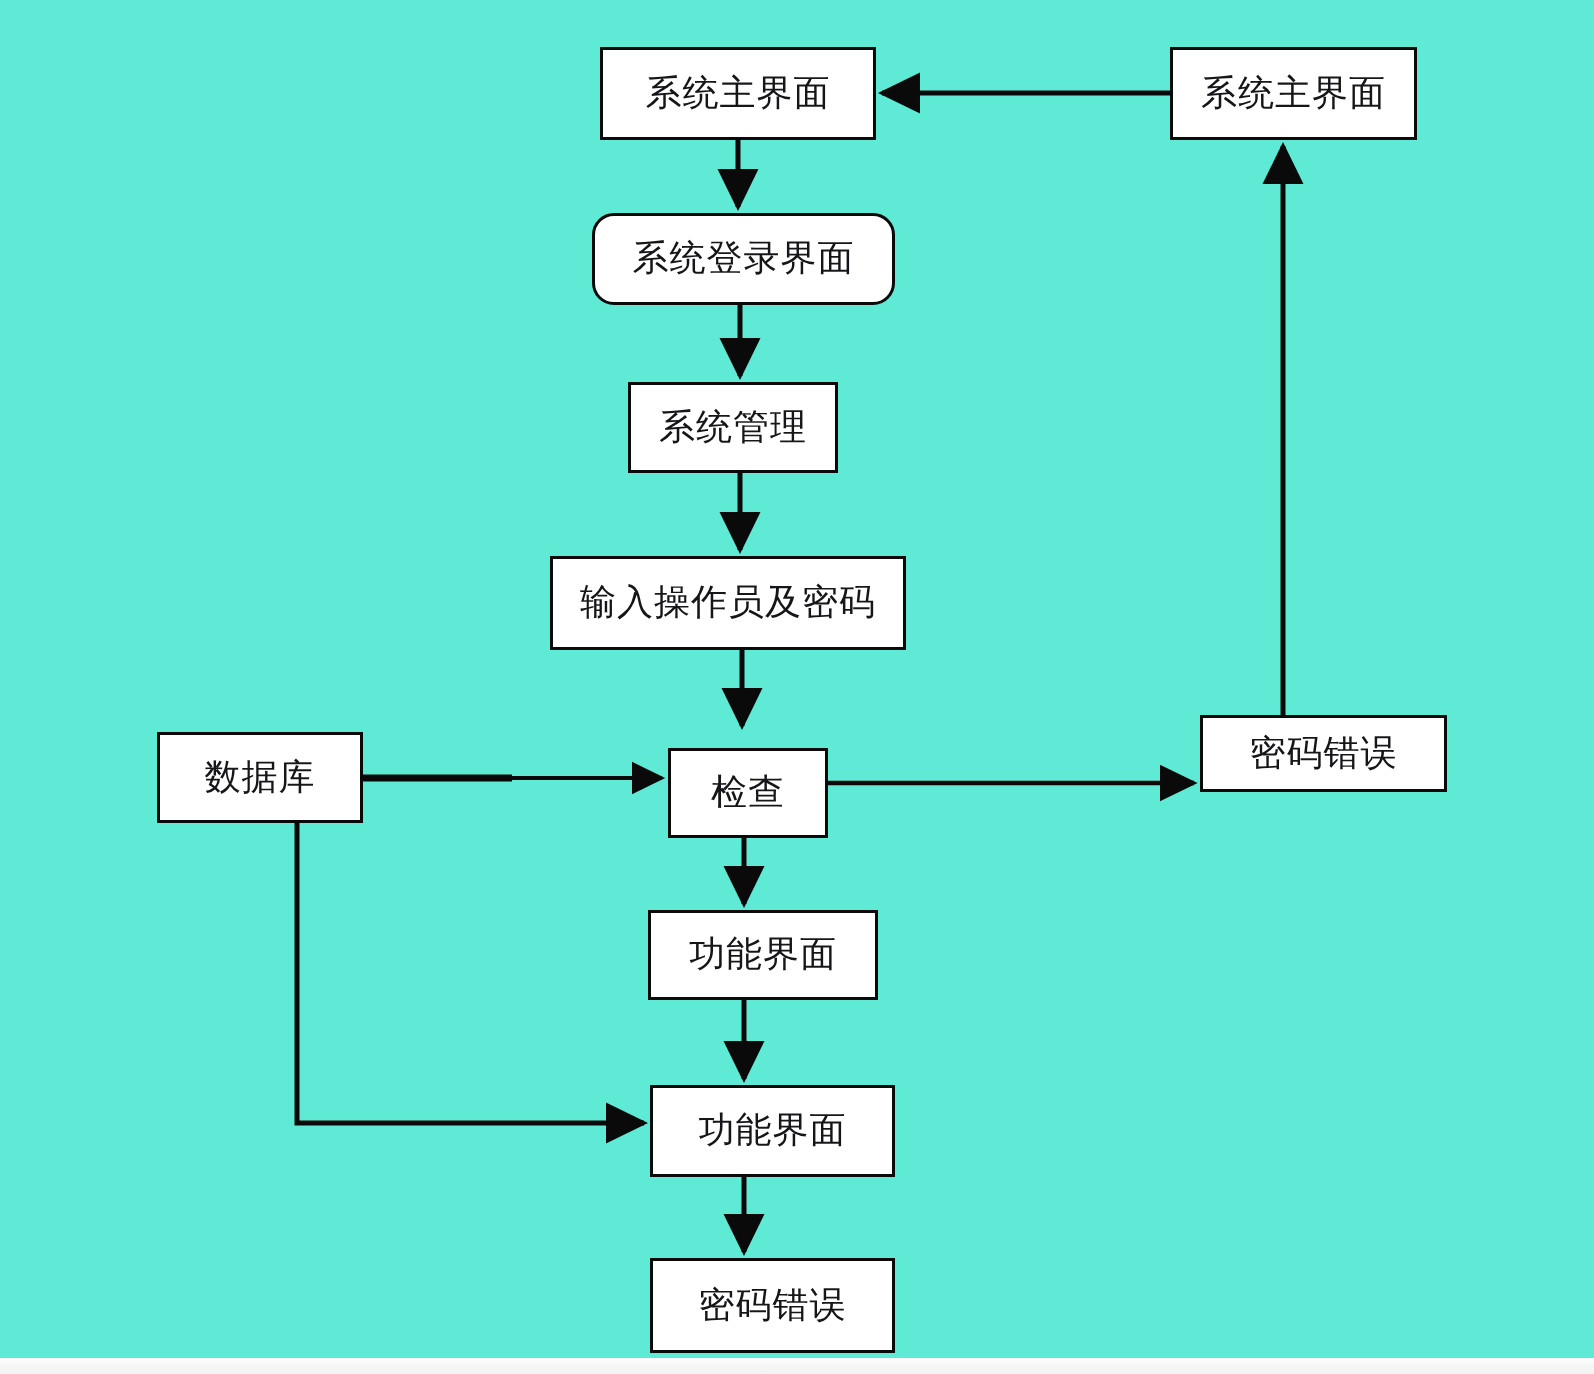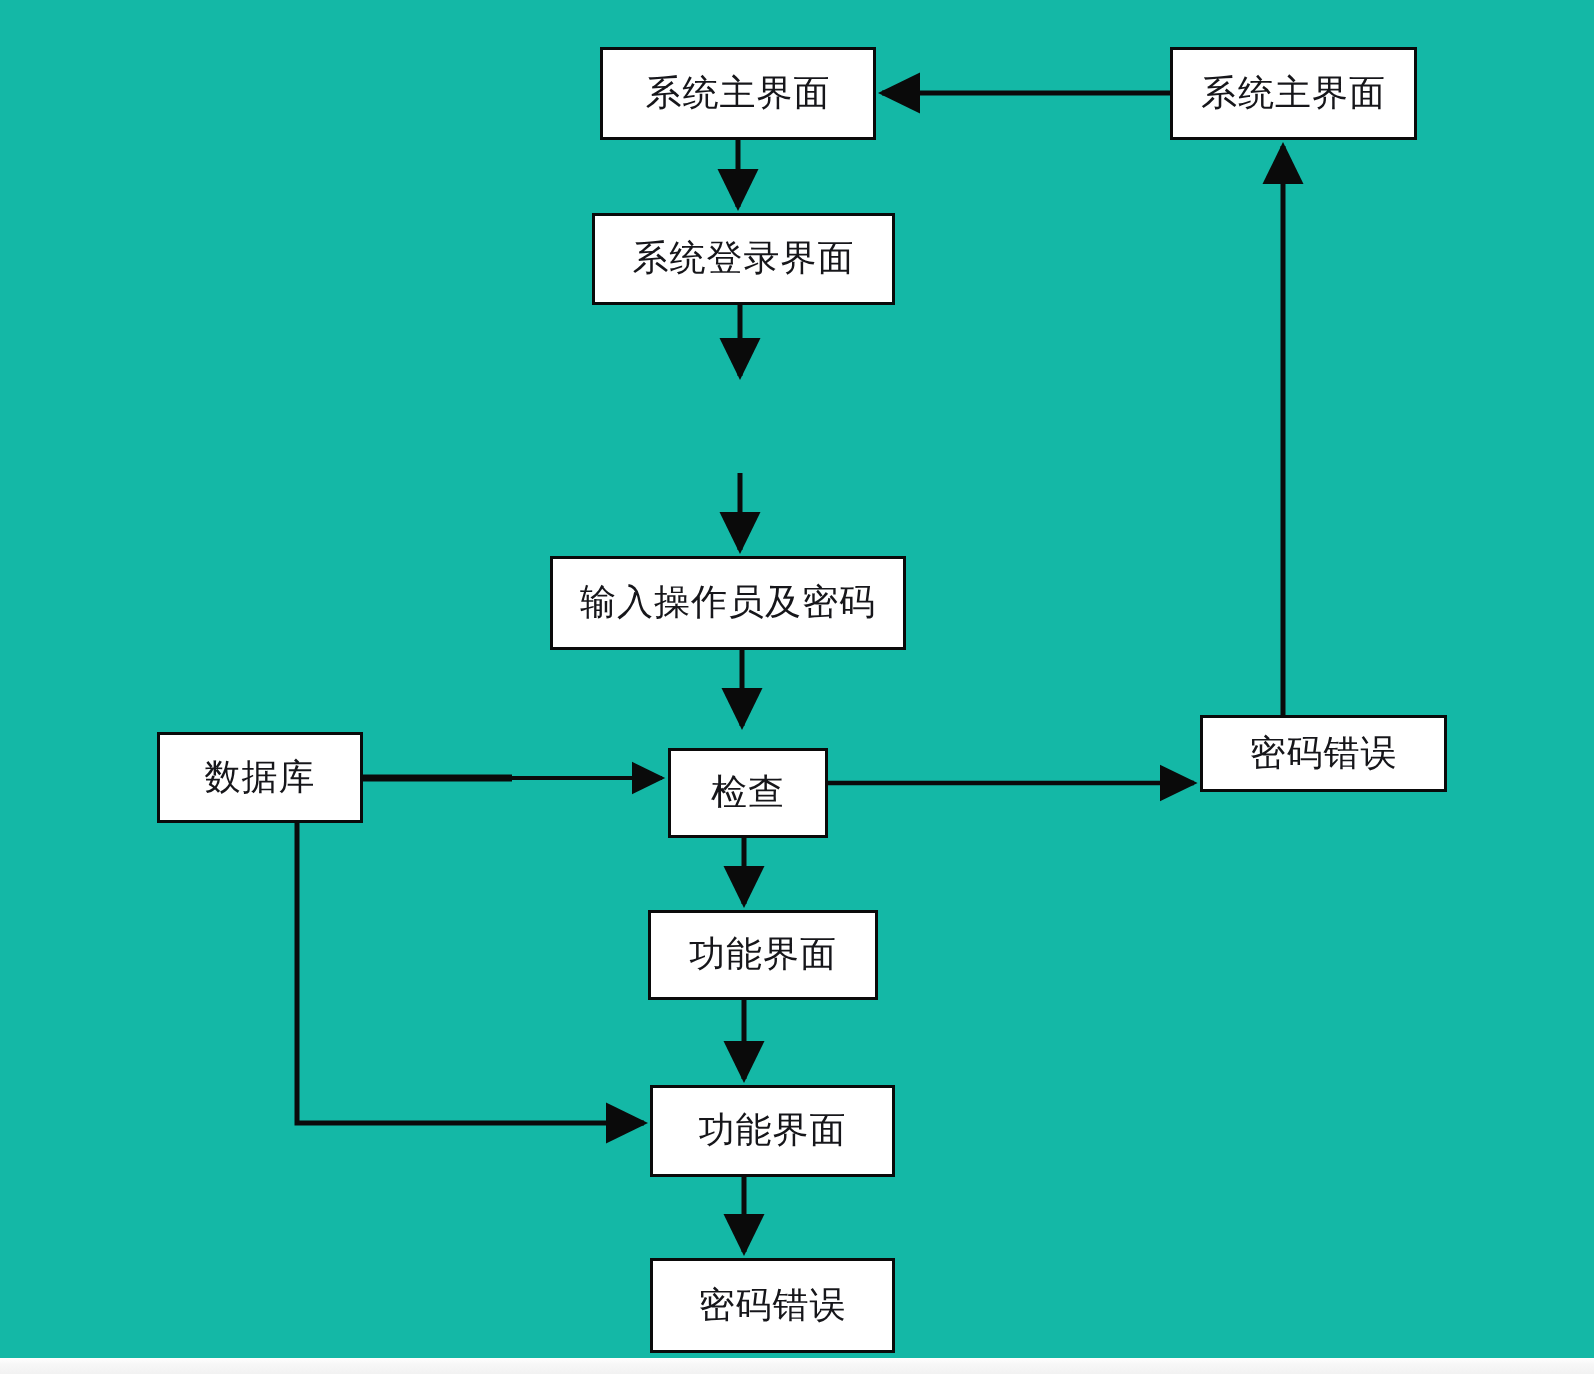--- a/index.html
+++ b/index.html
@@ -7,21 +7,21 @@
     padding: 0;
     background: #ffffff;
   }
   body {
     font-family: "Liberation Serif", "DejaVu Serif", serif;
   }
   #canvas {
     position: relative;
     width: 1594px;
     height: 1374px;
-    background: #14b8a6;
+    background: #5eead4;
     overflow: hidden;
   }
   #bottom-strip {
     position: absolute;
     left: 0;
     top: 1358px;
     width: 1594px;
     height: 16px;
     background: linear-gradient(to bottom, #ffffff 0%, #f7f7f7 40%, #f2f2f2 100%);
   }
@@ -90,24 +90,27 @@
   </svg>
 
   <div class="node" style="left:600px; top:47px; width:276px; height:93px;">
     <span class="node-label">系统主界面</span>
   </div>
 
   <div class="node" style="left:1170px; top:47px; width:247px; height:93px;">
     <span class="node-label">系统主界面</span>
   </div>
 
-  <div class="node" style="left:592px; top:213px; width:303px; height:92px;">
+  <div class="node" style="left:592px; top:213px; width:303px; height:92px;border-radius:22px;">
     <span class="node-label">系统登录界面</span>
   </div>
 
+  <div class="node" style="left:628px; top:382px; width:210px; height:91px;">
+    <span class="node-label">系统管理</span>
+  </div>
 
   <div class="node" style="left:550px; top:556px; width:356px; height:94px;text-align:center;">
     <span class="node-label">输入操作员及密码</span>
   </div>
 
   <div class="node" style="left:668px; top:732px; width:160px; height:90px;margin-top:16px;">
     <span class="node-label">检查</span>
   </div>
 
   <div class="node" style="left:157px; top:732px; width:206px; height:91px;">

